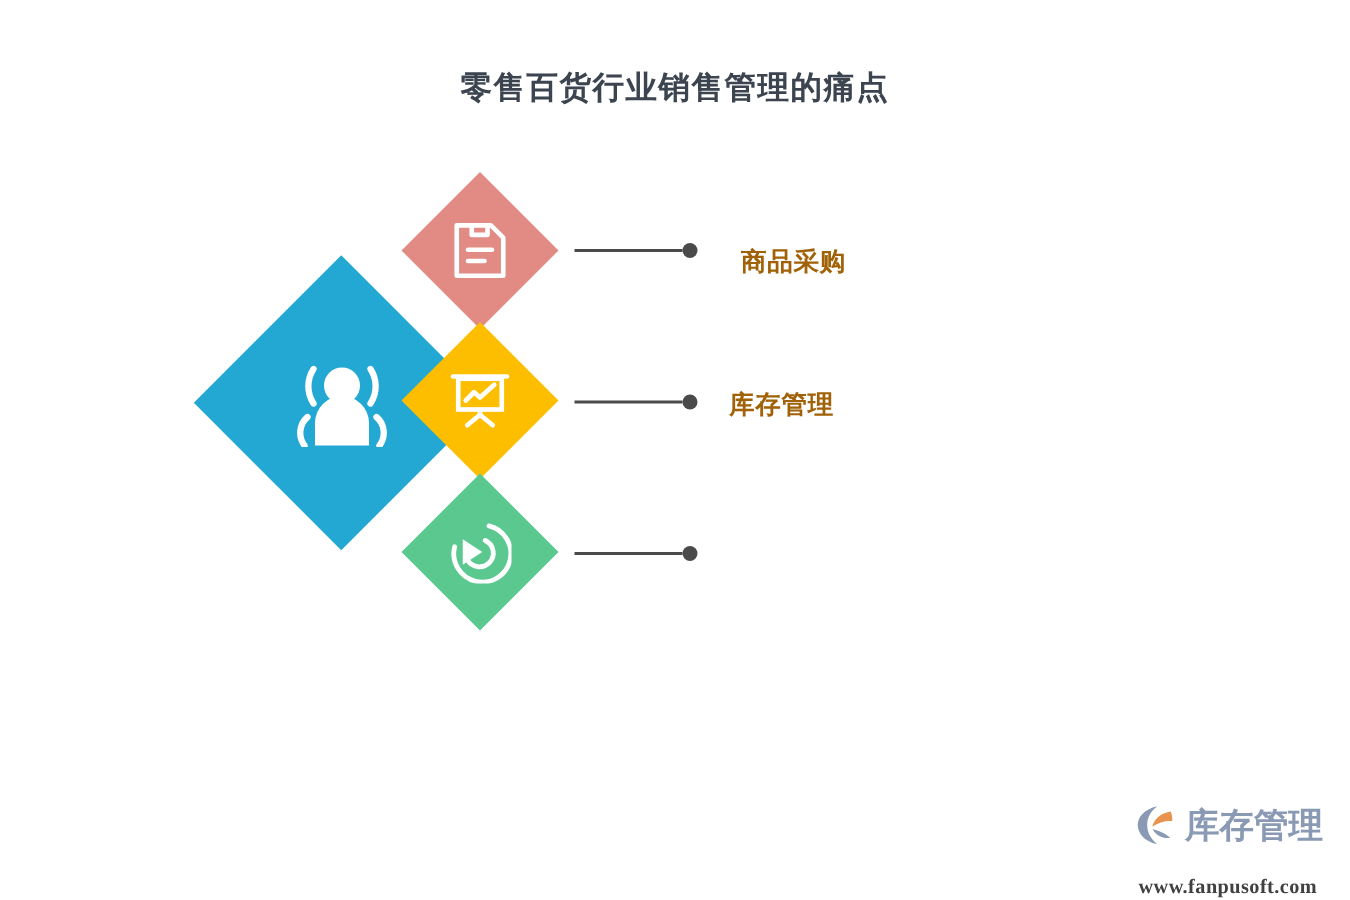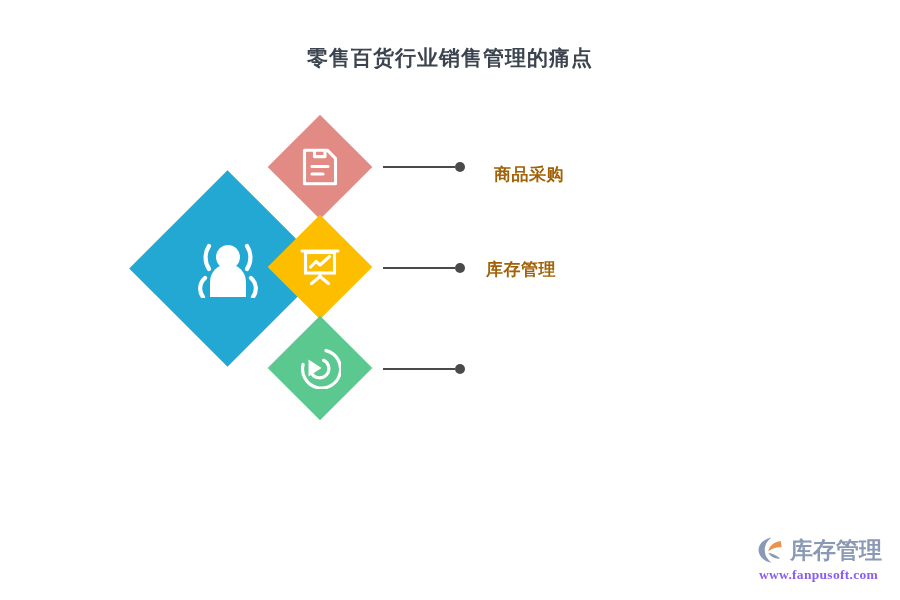--- a/index.html
+++ b/index.html
@@ -157,23 +157,23 @@
     font-size: 23px;
     font-weight: bold;
     color: #8a9ab5;
     letter-spacing: 0px;
     line-height: 1;
   }
   #footer-logo .logo-url {
     font-family: "Liberation Serif", "DejaVu Serif", serif;
     font-size: 13.5px;
     font-weight: bold;
-    color: #8b5cf6;
+    color: #404040;
     letter-spacing: 0.3px;
-    margin-top: 1px;
+    margin-top: 17px;
     padding-left: 2px;
   }
 </style>
 </head>
 <body>
 
 <div id="canvas">
 
   <div class="title">零售百货行业销售管理的痛点</div>
 

